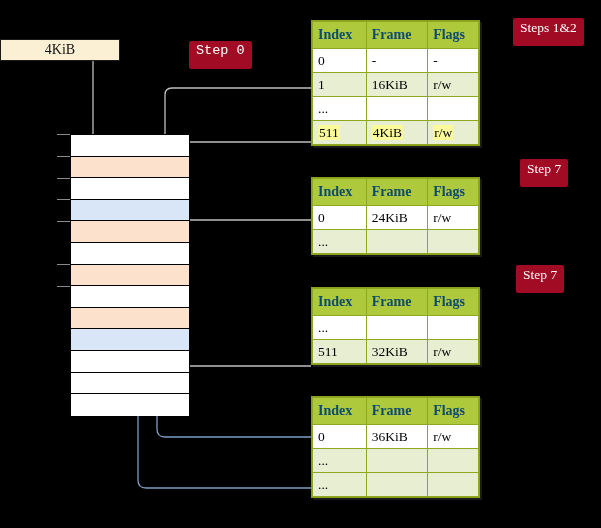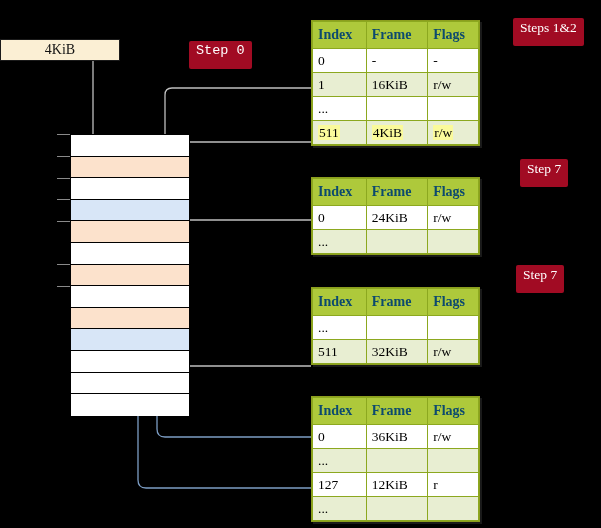--- a/index.html
+++ b/index.html
@@ -261,25 +261,20 @@
       <tr class="plain">
         <td class="c0">0</td>
         <td class="c1">36KiB</td>
         <td class="c2">r/w</td>
       </tr>
       <tr class="alt">
         <td class="c0">...</td>
         <td class="c1"></td>
         <td class="c2"></td>
       </tr>
-      <tr class="plain">
-        <td class="c0">127</td>
-        <td class="c1">12KiB</td>
-        <td class="c2">r</td>
-      </tr>
       <tr class="alt">
         <td class="c0">...</td>
         <td class="c1"></td>
         <td class="c2"></td>
       </tr>
     </tbody>
       </table>
   </div>
 
 </div>

